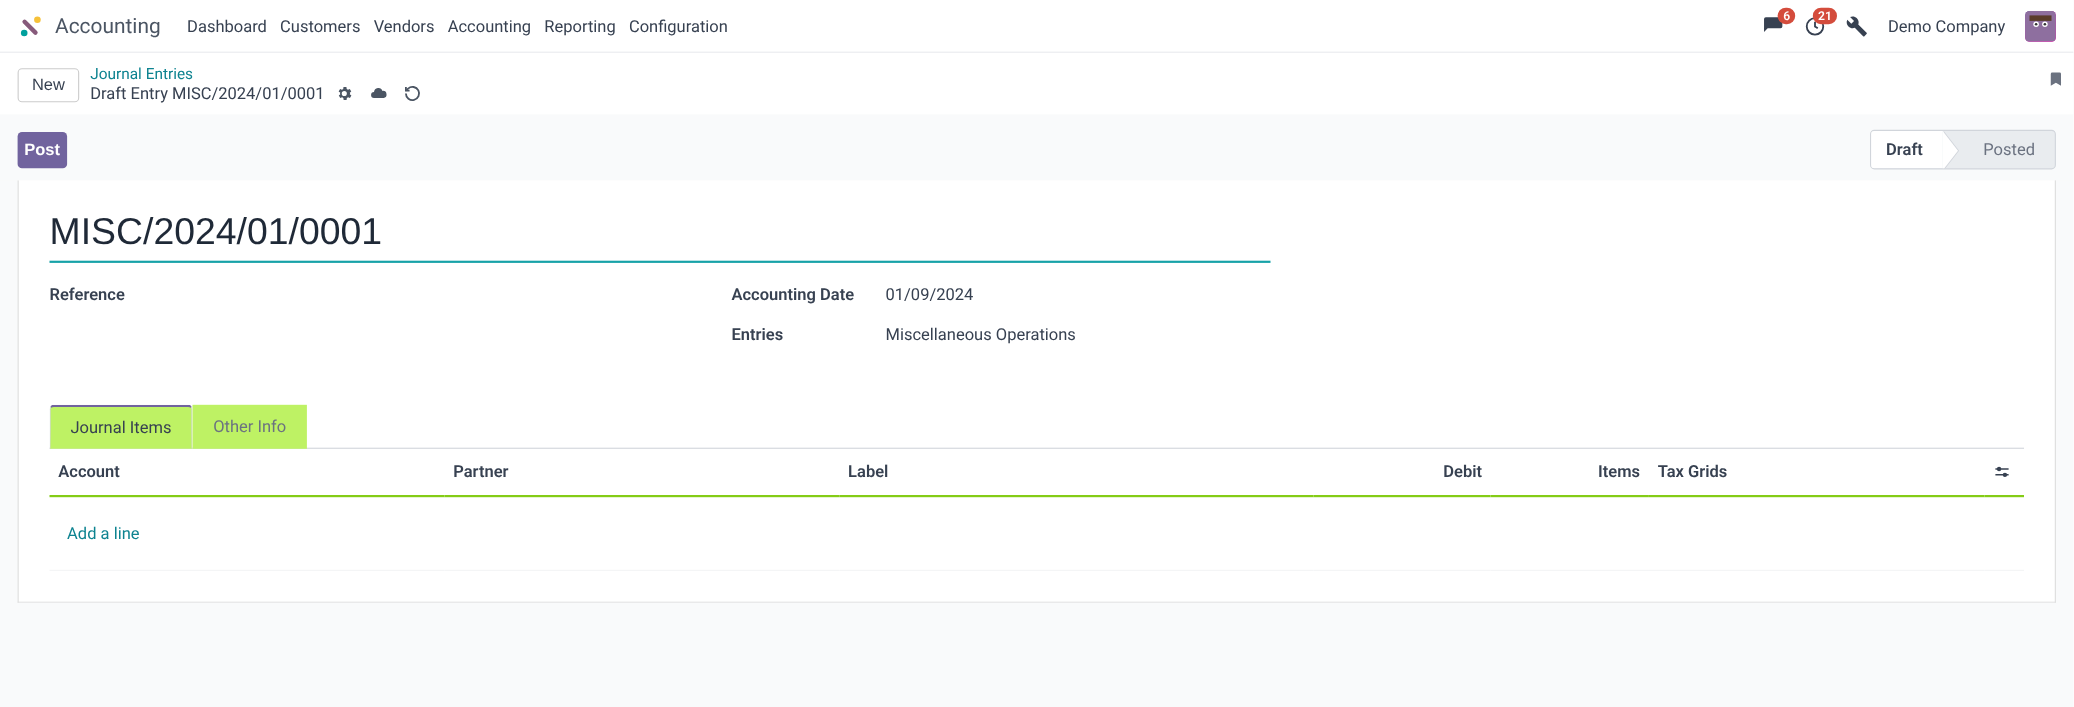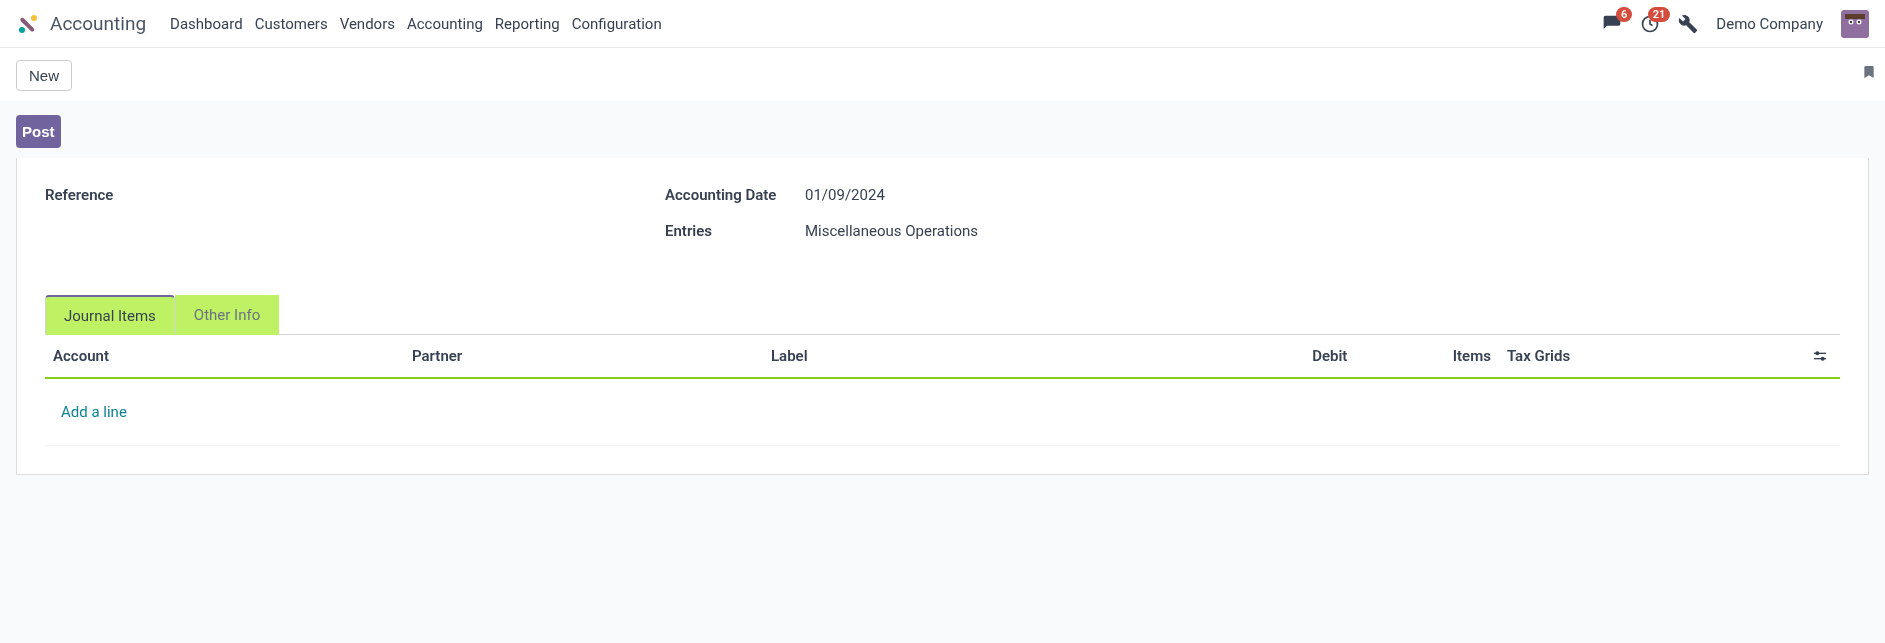--- a/index.html
+++ b/index.html
@@ -105,33 +105,64 @@
           <circle cx="10" cy="12" r="1.2" fill="#333"></circle>
           <circle cx="18" cy="12" r="1.2" fill="#333"></circle>
           <rect x="4" y="4" width="20" height="5" fill="#5a3d2b"></rect>
         </svg>
     </span>
   </div>
 </div>
 
 <div class="subhead">
   <button class="new-btn">New</button>
+  <div class="bc-col">
+    <a class="bc-link">Journal Entries</a>
+    <div class="bc-current">
+      <span>Draft Entry MISC/2024/01/0001</span>
+      <div class="bc-icons">
+        <span>
+          <svg width="16" height="16" viewBox="0 0 24 24" fill="#4b5563">
+              <path d="M19.4 13l.6-1-.6-1 2.1-1.6-2-3.5-2.5.9-1.7-1-0.4-2.8h-4l-.4 2.8-1.7 1-2.5-.9-2 3.5L6.6 11l-.6 1 .6 1-2.1 1.6 2 3.5 2.5-.9 1.7 1 .4 2.8h4l.4-2.8 1.7-1 2.5.9 2-3.5L19.4 13zM12 15.5A3.5 3.5 0 1 1 12 8.5a3.5 3.5 0 0 1 0 7z"></path>
+            </svg>
+        </span>
+        <span>
+          <svg width="18" height="16" viewBox="0 0 24 24" fill="#4b5563">
+              <path d="M19 18H6a4 4 0 0 1 0-8 6 6 0 0 1 11.6-1.5A4.5 4.5 0 0 1 19 18z"></path>
+            </svg>
+        </span>
+        <span>
+          <svg width="16" height="16" viewBox="0 0 24 24" fill="none" stroke="#4b5563" stroke-width="2.5">
+              <path d="M3 12a9 9 0 1 0 3-6.7L3 8"></path>
+              <path d="M3 3v5h5"></path>
+            </svg>
+        </span>
+      </div>
+    </div>
+  </div>
   <span class="bookmark">
     <svg width="16" height="20" viewBox="0 0 24 24" fill="#6b7280">
         <path d="M17 3H7a2 2 0 0 0-2 2v16l7-4 7 4V5a2 2 0 0 0-2-2z"></path>
       </svg>
   </span>
 </div>
 
 <div class="content-wrap">
   <div class="bar">
     <button class="post-btn">Post</button>
+    <div class="status-track">
+      <div class="status-step first active">Draft</div>
+      <div class="status-arrow"></div>
+      <div class="status-arrow-border"></div>
+      <div class="status-step inactive">Posted</div>
+    </div>
   </div>
 
   <div class="sheet">
+    <input class="entry-title" value="MISC/2024/01/0001" style="">
 
     <div class="form-grid">
       <div class="form-col">
         <div class="form-row">
           <div class="form-label">Reference</div>
           <div class="form-value"></div>
         </div>
       </div>
       <div class="form-col">
         <div class="form-row">

